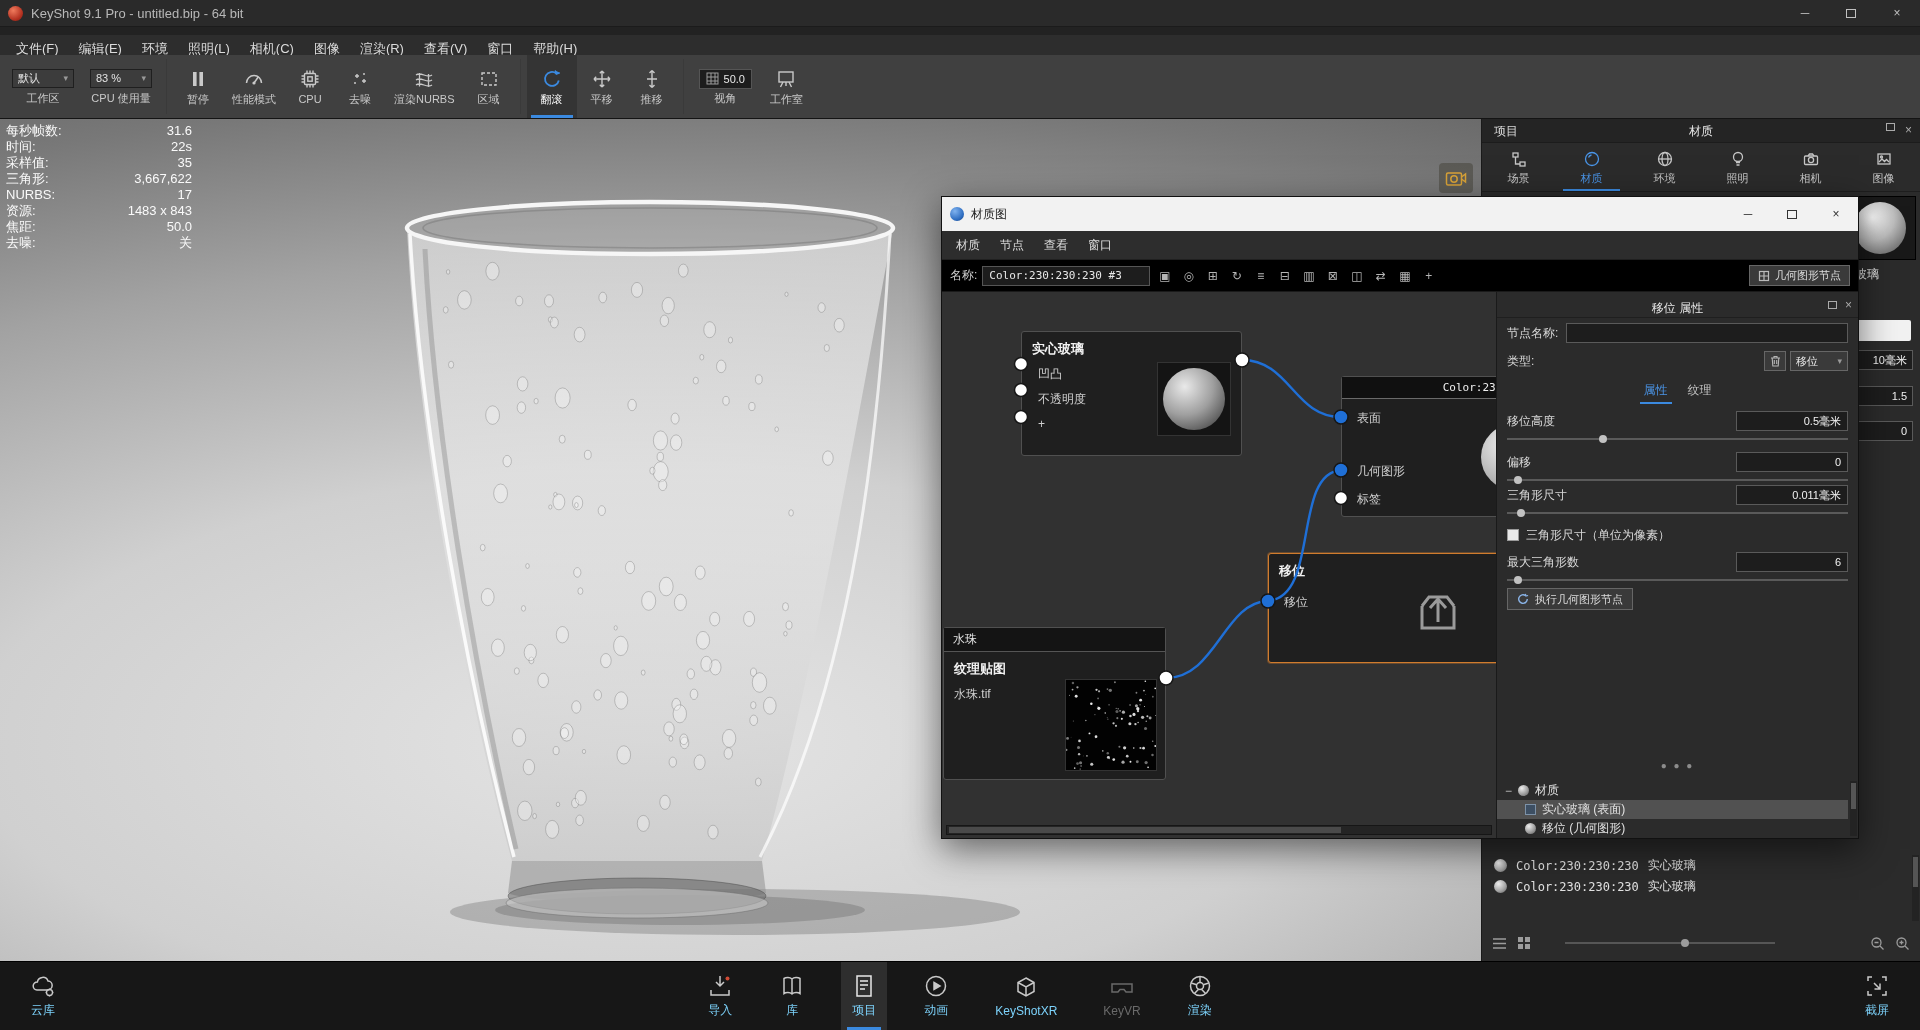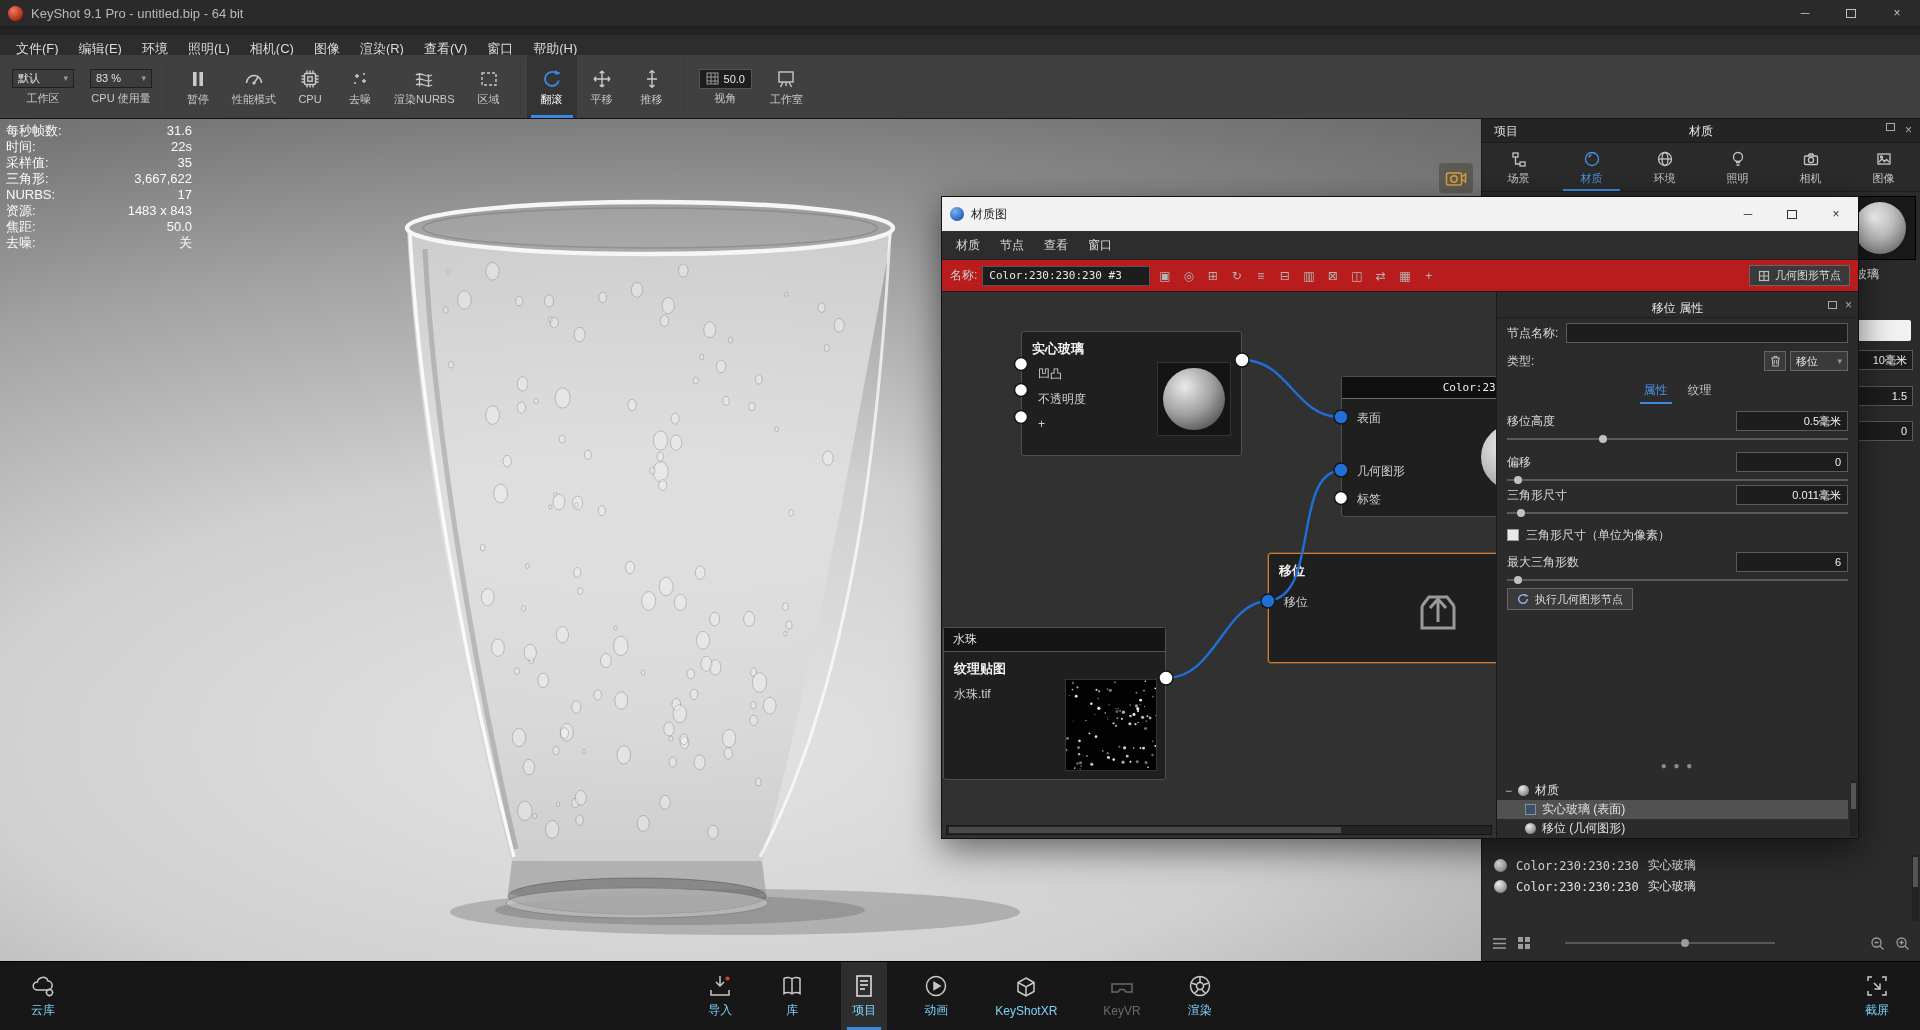--- a/index.html
+++ b/index.html
@@ -56,21 +56,21 @@
         box-shadow:0 10px 34px rgba(0,0,0,.55); border:1px solid #111; z-index:10; display:flex; flex-direction:column;margin-left:47px; }
   .gw-title { height:34px; background:#f2f2f2; display:flex; align-items:center; padding-left:8px; }
   .gw-logo { width:14px; height:14px; border-radius:50%;
              background:radial-gradient(circle at 35% 30%, #7fb2ef, #2d6cc0 65%, #123a75); margin-right:7px; }
   .gw-title-text { color:#1d1d1d; font-size:12px; }
   .gw-win-btns { margin-left:auto; display:flex; }
   .gw-win-btn { width:44px; height:34px; display:flex; align-items:center; justify-content:center; color:#333; font-size:12px; }
   .gw-maxbox { width:10px; height:9px; border:1px solid #333; display:inline-block; }
   .gw-menu { height:29px; background:#2d2d2d; display:flex; align-items:center; padding-left:4px; border-bottom:1px solid #202020; }
   .gw-menu .menu-item { font-size:12px; }
-  .gw-tools { height:32px; background:#b91c1c; display:flex; align-items:center; padding:0 8px; gap:5px;
+  .gw-tools { height:32px; background:#000000; display:flex; align-items:center; padding:0 8px; gap:5px;
               border-bottom:1px solid #1a1a1a; }
   .gw-name-label { color:#cfcfcf; font-size:12px; }
   .gw-name-input { width:168px; height:20px; background:#1d1d1d; border:1px solid #555; color:#e8e8e8;
                    font-size:11px; display:flex; align-items:center; padding:0 6px; }
   .gw-icon { width:19px; height:20px; display:flex; align-items:center; justify-content:center;
              color:#b5b5b5; font-size:12px; }
   .gw-geom-btn { margin-left:auto; height:21px; background:#3a3a3a; border:1px solid #666; color:#ddd;
                  font-size:11px; display:flex; align-items:center; gap:5px; padding:0 8px; }
   .gw-body { flex:1; display:flex; min-height:0; }
 

